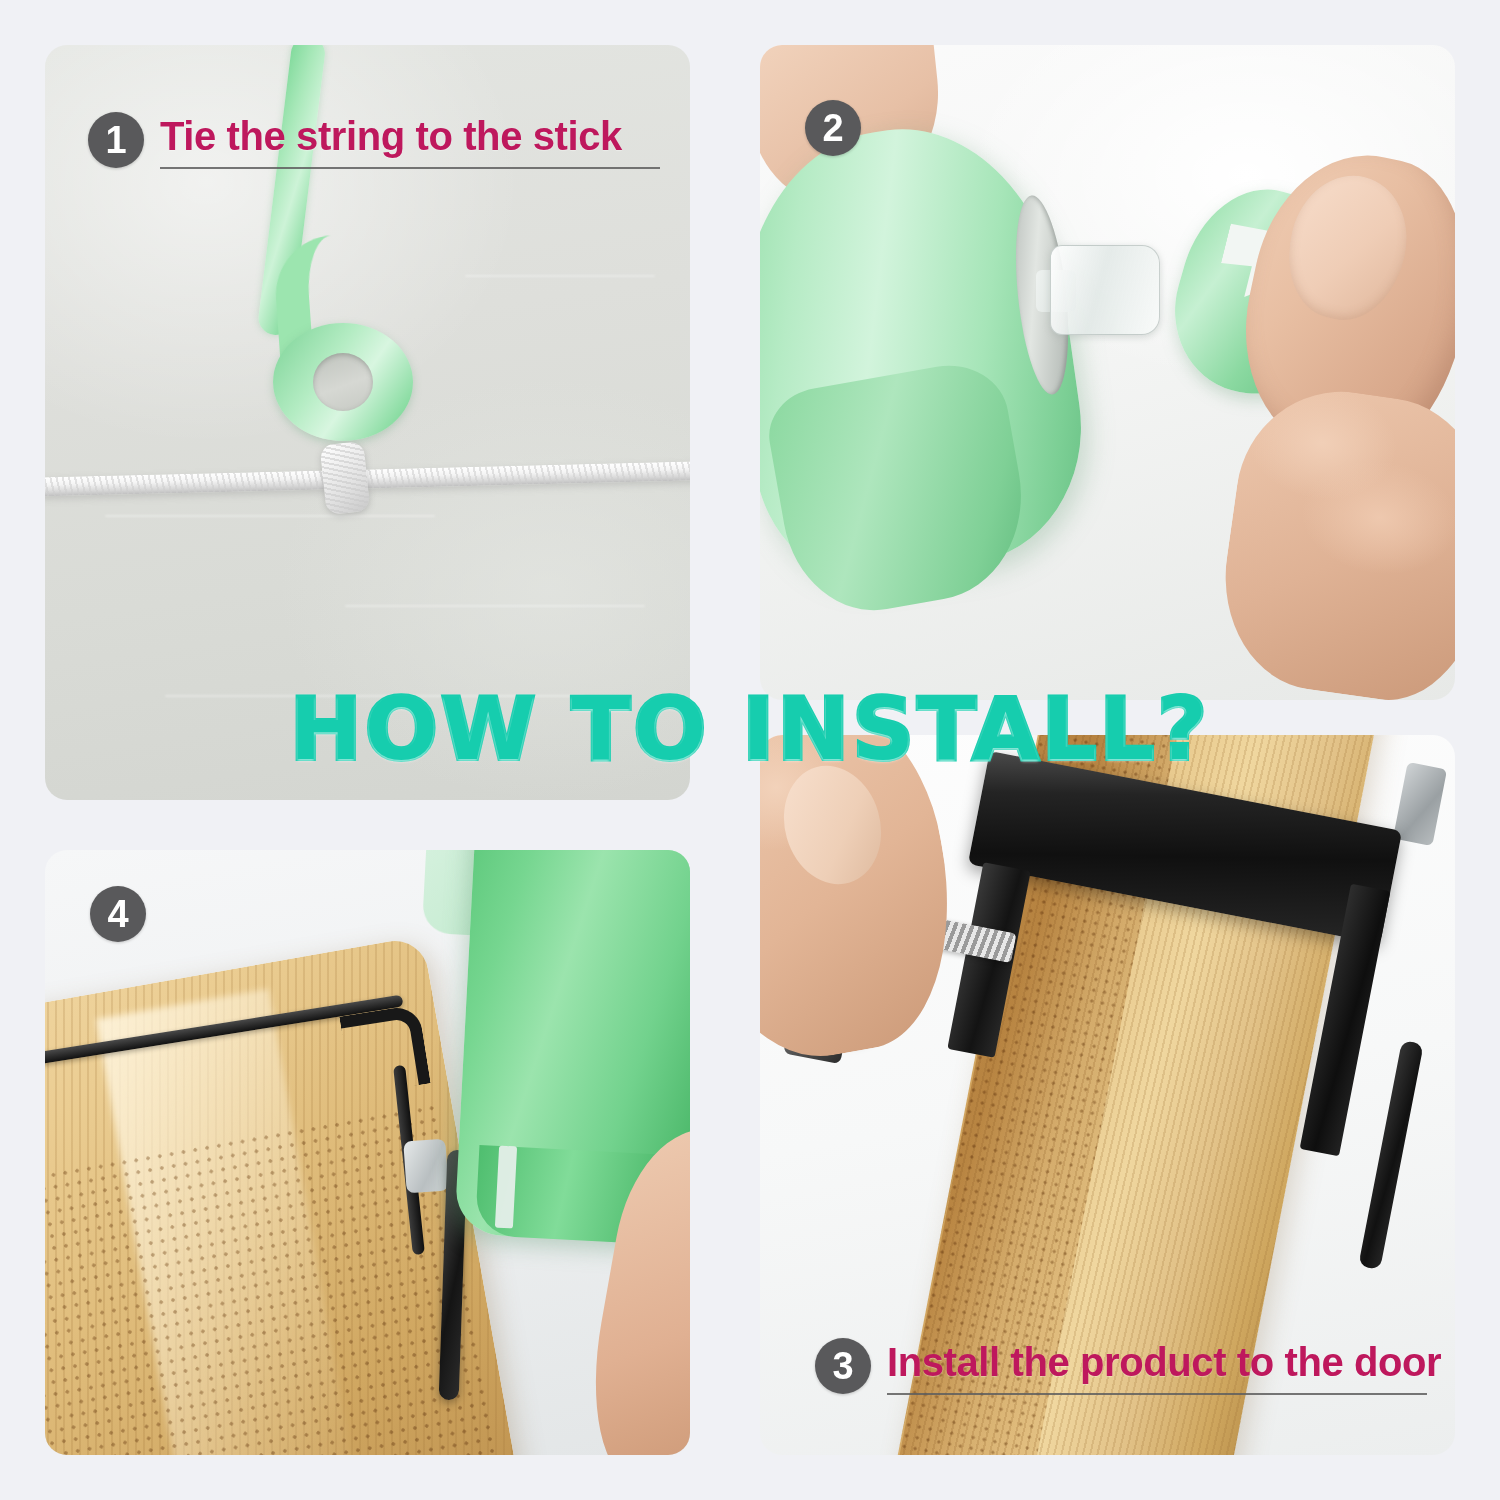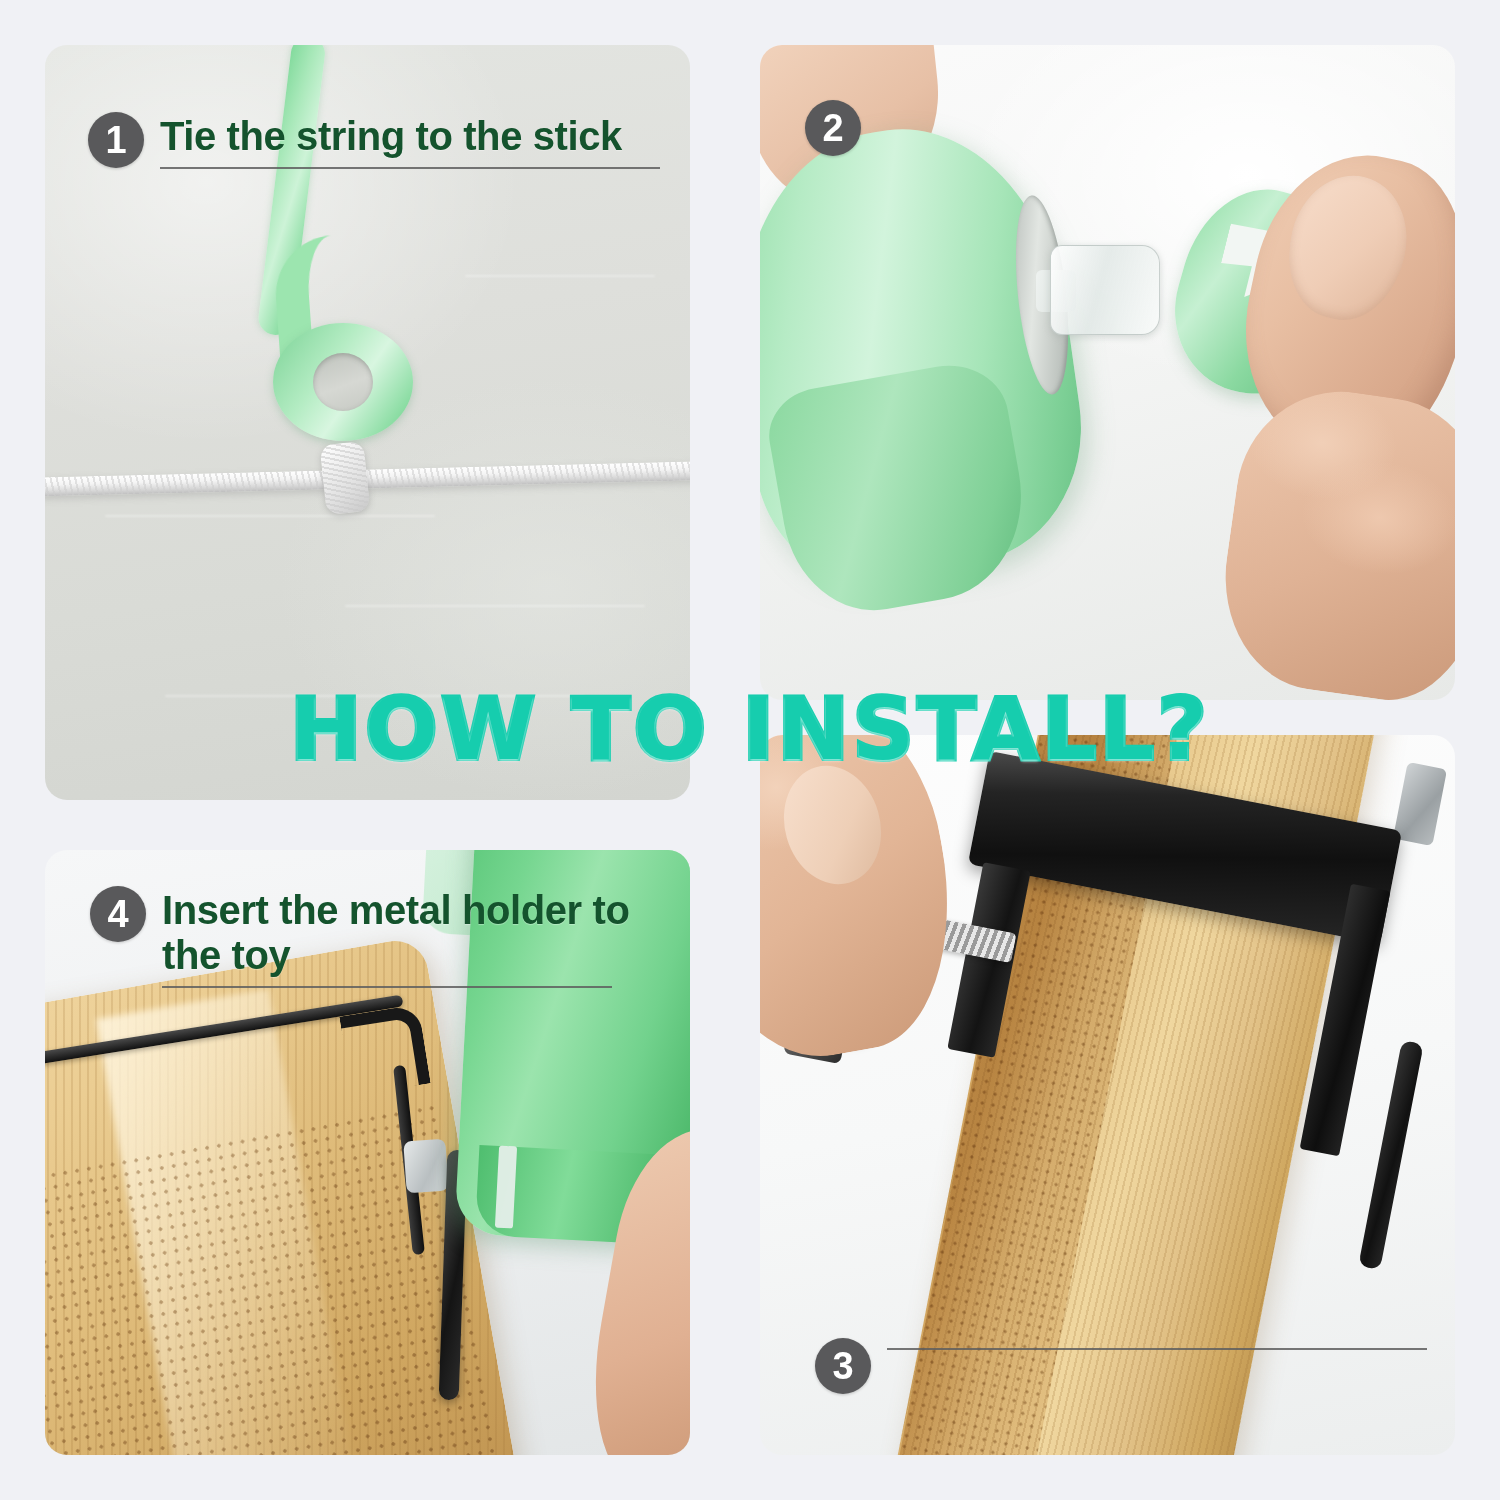--- a/index.html
+++ b/index.html
@@ -376,21 +376,21 @@
     background: #59595b;
     color: #ffffff;
     font-size: 38px;
     font-weight: bold;
     display: flex; align-items: center; justify-content: center;
     line-height: 1;
     box-shadow: 0 1px 3px rgba(0,0,0,.2);
   }
   .cap-text-wrap { padding-top: 2px; }
   .cap-text {
-    color: #14532d;
+    color: #be185d;
     font-size: 40px;
     font-weight: bold;
     line-height: 1.12;
     white-space: pre-line;
     letter-spacing: -.4px;
     text-shadow: 0 1px 1px rgba(255,255,255,.35);
   }
   .cap-rule {
     margin-top: 8px;
     height: 2px;
@@ -509,28 +509,24 @@
     </div>
   </div>
 
   <div class="caption" id="caption-2">
     <div class="badge">2</div>
   </div>
 
   <div class="caption" id="caption-3">
     <div class="badge">3</div>
     <div class="cap-text-wrap">
+      <div class="cap-text">Install the product to the door</div>
       <div class="cap-rule"></div>
     </div>
   </div>
 
   <div class="caption" id="caption-4">
     <div class="badge">4</div>
-    <div class="cap-text-wrap">
-      <div class="cap-text">Insert the metal holder to
-the toy</div>
-      <div class="cap-rule"></div>
-    </div>
   </div>
 
   <div id="main-title">HOW TO INSTALL?</div>
 
 </div>
 
 </body></html>

